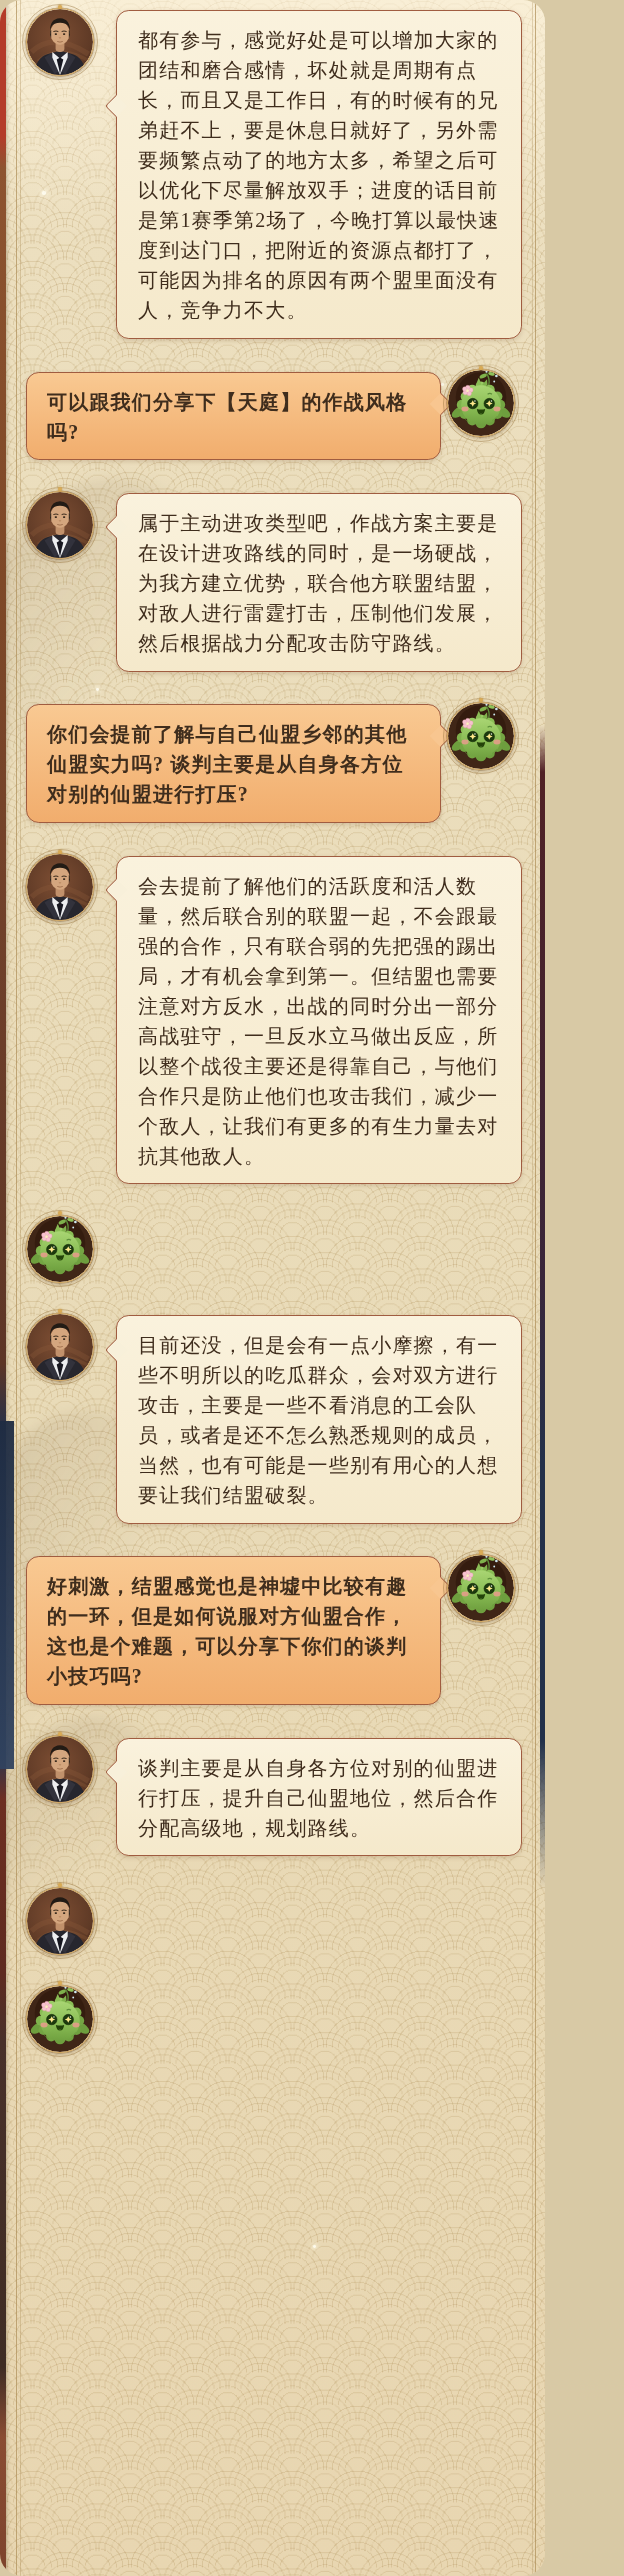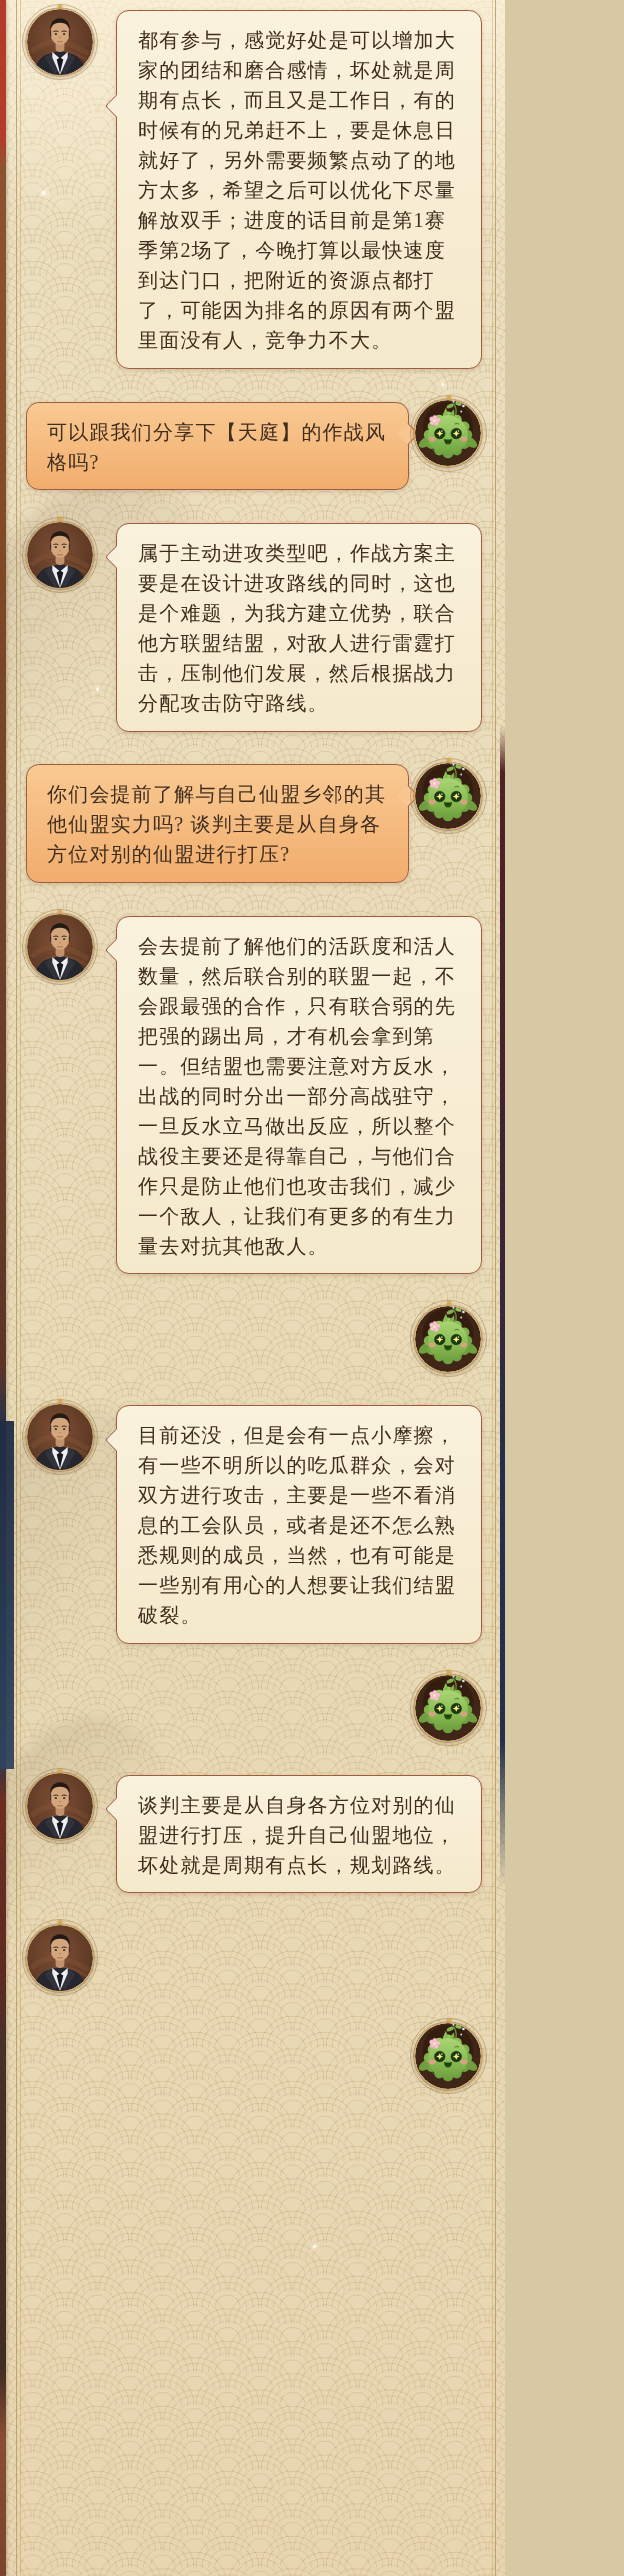--- a/index.html
+++ b/index.html
@@ -1,18 +1,18 @@
 <!DOCTYPE html>
 <html style="font-size:9.3px"><head>
 <meta charset="utf-8">
 <style>
   html,body{margin:0;padding:0;background:#d8c9a5;}
-  .page{position:relative;width:505px;height:2576px;overflow:hidden;
+  .page{position:relative;width:545px;height:2576px;overflow:hidden;
     background:linear-gradient(180deg,#f3e8cb 0%,#ecdfbf 8%,#e9dbb8 55%,#e8d6b1 100%);
-    font-family:"Liberation Serif","DejaVu Serif",serif;}
+    font-family:"Liberation Serif","DejaVu Serif",serif;border-radius:22px;}
   
   .bg-pattern{position:absolute;inset:0;z-index:0;opacity:.85;
     background-image:
       radial-gradient(circle at 50% 100%, rgba(171,140,84,0) 0 12.2px, rgba(171,140,84,.28) 12.2px 13px, rgba(171,140,84,0) 13px 18.6px, rgba(171,140,84,.28) 18.6px 19.4px, rgba(171,140,84,0) 19.4px 25px, rgba(171,140,84,.28) 25px 26px, rgba(171,140,84,0) 26px 31px, rgba(171,140,84,.28) 31px 32px, rgba(171,140,84,0) 32px),
       radial-gradient(circle at 50% 100%, rgba(171,140,84,0) 0 12.2px, rgba(171,140,84,.28) 12.2px 13px, rgba(171,140,84,0) 13px 18.6px, rgba(171,140,84,.28) 18.6px 19.4px, rgba(171,140,84,0) 19.4px 25px, rgba(171,140,84,.28) 25px 26px, rgba(171,140,84,0) 26px 31px, rgba(171,140,84,.28) 31px 32px, rgba(171,140,84,0) 32px);
     background-size:65px 32.5px;
     background-position:0 0,32.5px 16.2px;}
   .glow-top{position:absolute;left:0;top:0;right:0;height:244px;z-index:0;
     background:linear-gradient(180deg,rgba(253,243,221,.6),rgba(253,243,221,0));}
   .leaf-shadow{position:absolute;z-index:0;border-radius:50%;filter:blur(7px);
@@ -35,21 +35,21 @@
   .v-line{position:absolute;top:0;bottom:0;z-index:1;background:rgba(176,146,92,.75);}
   .vl1{left:16.2px;width:1.2px;}
   .vl2{left:20px;width:0.6px;opacity:.5;}
   .vl3{right:8.7px;width:1.2px;}
   .vl4{right:12.2px;width:0.6px;opacity:.45;}
   .sparkle{position:absolute;z-index:2;background:#fffdf2;border-radius:50%;opacity:.9;
     box-shadow:0 0 4.1px 1.2px rgba(255,250,230,.85);}
   
   .chat{position:relative;z-index:2;padding:10.4px 22.6px 0 26px;}
   .row{display:flex;align-items:flex-start;margin-bottom:32.5px;}
-  .row.right{justify-content:flex-end;}
+  .row.right{justify-content:flex-start;font-weight:bold;}
   .avatar{flex:0 0 66px;width:66px;height:66px;border-radius:50%;position:relative;margin-top:-2.3px;
     border:1.7px solid #cfa35c;box-shadow:0 0 0 0.6px rgba(120,85,40,.55),0 1.2px 4.6px rgba(80,50,20,.35);}
   .avatar svg{display:block;width:100%;height:100%;border-radius:50%;}
   .avatar::before{content:"";position:absolute;inset:-5.2px;border:0.6px solid rgba(150,115,60,.45);border-radius:50%;}
   .avatar::after{content:"";position:absolute;top:-4.6px;left:50%;margin-left:-1.7px;width:4.1px;height:4.1px;
     background:#d9ab55;border-radius:50%;box-shadow:0 0 2.3px #b98a3a;}
   .bubble{position:relative;border:1.7px solid #a05c40;border-radius:12.8px;box-sizing:border-box;
     box-shadow:0 1.7px 4.6px rgba(110,70,40,.18);}
   .bubble-left{background:linear-gradient(180deg,#faf2dd,#f5e9cb);width:417px;margin-left:22px;}
   .bubble-right{background:linear-gradient(180deg,#f9c992,#f1ad6d);width:415px;margin-right:5.8px;}
@@ -204,21 +204,21 @@
         </div>
     </div>
 
     <div class="row left">
       <div class="avatar">
           <svg viewBox="0 0 114 114" width="66" height="66">
             <use href="#sym-man"></use>
           </svg>
         </div>
       <div class="bubble bubble-left">
-        <div class="msg-text">属于主动进攻类型吧，作战方案主要是在设计进攻路线的同时，这也是个难题，为我方建立优势，联合他方联盟结盟，对敌人进行雷霆打击，压制他们发展，然后根据战力分配攻击防守路线。</div>
+        <div class="msg-text">属于主动进攻类型吧，作战方案主要是在设计进攻路线的同时，是一场硬战，为我方建立优势，联合他方联盟结盟，对敌人进行雷霆打击，压制他们发展，然后根据战力分配攻击防守路线。</div>
       </div>
     </div>
 
     <div class="row right">
       <div class="bubble bubble-right">
         <div class="msg-text">你们会提前了解与自己仙盟乡邻的其他仙盟实力吗? 谈判主要是从自身各方位对别的仙盟进行打压?</div>
       </div>
       <div class="avatar">
           <svg viewBox="0 0 114 114" width="66" height="66">
             <use href="#sym-pet"></use>
@@ -250,35 +250,38 @@
           <svg viewBox="0 0 114 114" width="66" height="66">
             <use href="#sym-man"></use>
           </svg>
         </div>
       <div class="bubble bubble-left">
         <div class="msg-text">目前还没，但是会有一点小摩擦，有一些不明所以的吃瓜群众，会对双方进行攻击，主要是一些不看消息的工会队员，或者是还不怎么熟悉规则的成员，当然，也有可能是一些别有用心的人想要让我们结盟破裂。</div>
       </div>
     </div>
 
     <div class="row right">
-      <div class="avatar">
-          <svg viewBox="0 0 114 114" width="66" height="66">
-            <use href="#sym-pet"></use>
-          </svg>
-        </div>
-    </div>
-
-    <div class="row left">
-      <div class="avatar">
-          <svg viewBox="0 0 114 114" width="66" height="66">
-            <use href="#sym-man"></use>
-          </svg>
-        </div>
-      <div class="bubble bubble-left">
-        <div class="msg-text">谈判主要是从自身各方位对别的仙盟进行打压，提升自己仙盟地位，坏处就是周期有点长，规划路线。</div>
+      <div class="bubble bubble-right">
+        <div class="msg-text">好刺激，结盟感觉也是神墟中比较有趣的一环，但是如何说服对方仙盟合作，这也是个难题，可以分享下你们的谈判小技巧吗?</div>
+      </div>
+      <div class="avatar">
+          <svg viewBox="0 0 114 114" width="66" height="66">
+            <use href="#sym-pet"></use>
+          </svg>
+        </div>
+    </div>
+
+    <div class="row left">
+      <div class="avatar">
+          <svg viewBox="0 0 114 114" width="66" height="66">
+            <use href="#sym-man"></use>
+          </svg>
+        </div>
+      <div class="bubble bubble-left">
+        <div class="msg-text">谈判主要是从自身各方位对别的仙盟进行打压，提升自己仙盟地位，然后合作分配高级地，规划路线。</div>
       </div>
     </div>
 
 
     <div class="row left">
       <div class="avatar">
           <svg viewBox="0 0 114 114" width="66" height="66">
             <use href="#sym-man"></use>
           </svg>
         </div>

